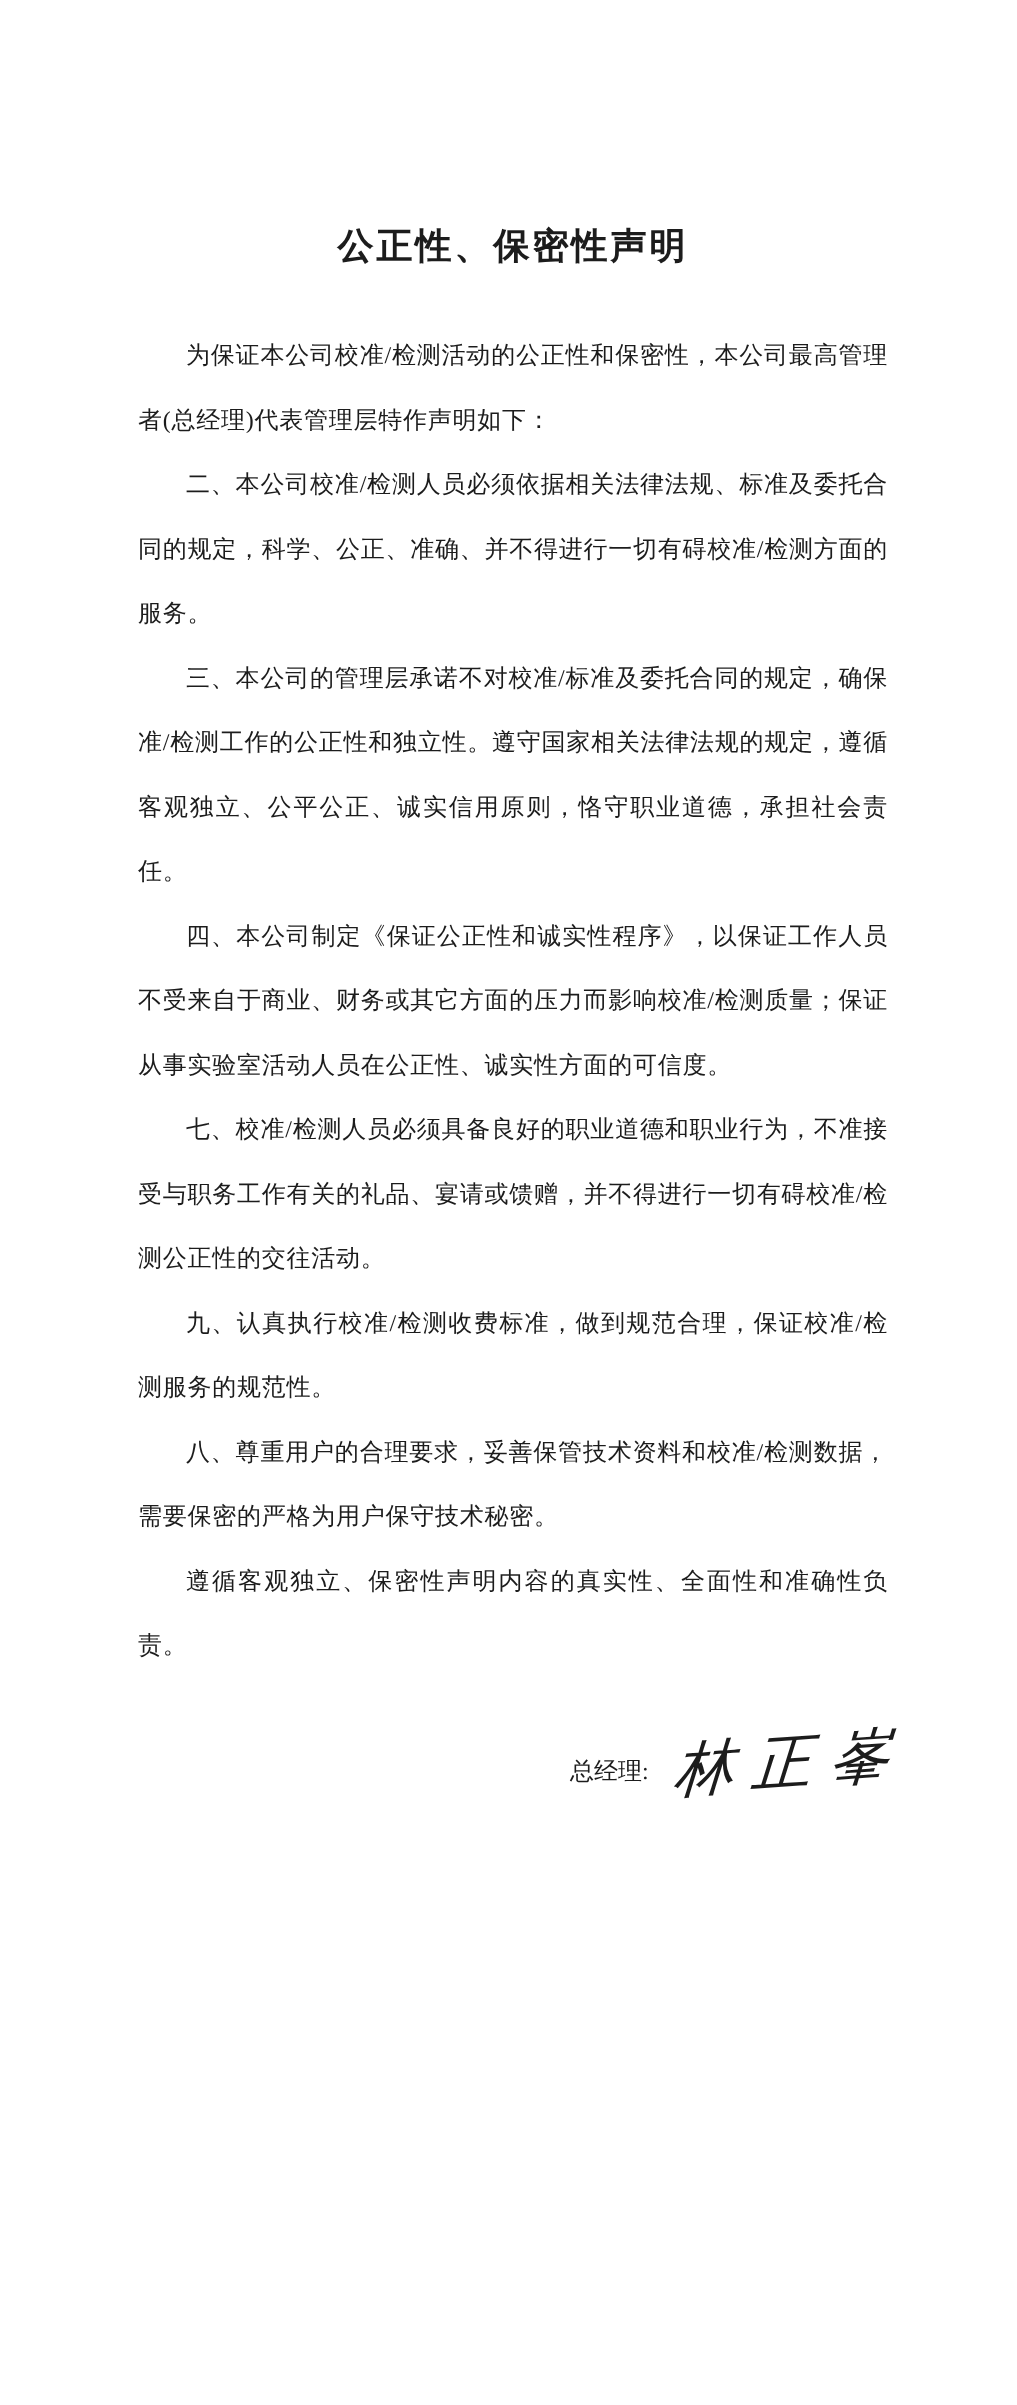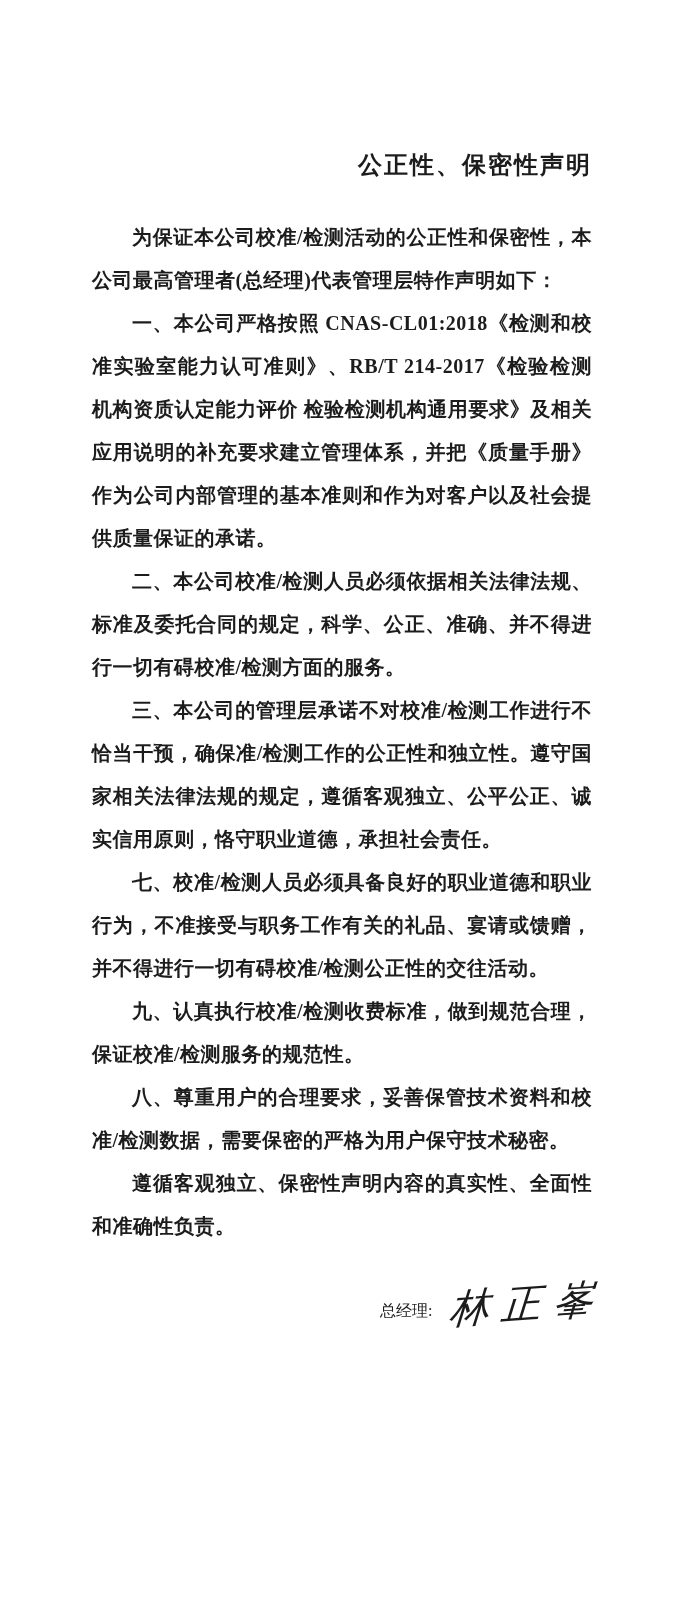--- a/index.html
+++ b/index.html
@@ -17,33 +17,32 @@
   .page {
     box-sizing: border-box;
     width: 678px;
     height: 1603px;
     padding: 148px 86px 0 92px;
     background: #ffffff;
   }
   .doc-title {
     font-size: 24px;
     font-weight: 600;
-    text-align: right;
+    text-align: center;
     letter-spacing: 2px;
     margin: 0 0 34px 0;
     line-height: 34px;
   }
   .para {
     margin: 0;
-    font-size: 20px;
+    font-size: 16px;
     line-height: 43px;
     text-indent: 2em;
     text-align: justify;
     letter-spacing: 0.5px;
-    font-weight: bold;
   }
   .sig-block {
     margin-top: 16px;
     margin-left: 288px;
     font-size: 16px;
   }
   .sig-row {
     display: flex;
     align-items: flex-end;
     height: 60px;
@@ -67,23 +66,23 @@
   }
 </style>
 </head>
 <body>
 
 <div class="page">
 
   <h1 class="doc-title">公正性、保密性声明</h1>
 
   <p class="para">为保证本公司校准/检测活动的公正性和保密性，本公司最高管理者(总经理)代表管理层特作声明如下：</p>
-  <p class="para">一、本公司严格按照 CNAS-CL01:2018《检测和校准实验室能力认可准则》、RB/T 214-2017《检验检测机构资质认定能力评价 检验检测机构通用要求》及相关应用说明的补充要求建立管理体系，并把《质量手册》作为公司内部管理的基本准则和作为对客户以及社会提供质量保证的承诺。</p>
   <p class="para">二、本公司校准/检测人员必须依据相关法律法规、标准及委托合同的规定，科学、公正、准确、并不得进行一切有碍校准/检测方面的服务。</p>
-  <p class="para">三、本公司的管理层承诺不对校准/检测工作进行不恰当干预，确保准/检测工作的公正性和独立性。遵守国家相关法律法规的规定，遵循客观独立、公平公正、诚实信用原则，恪守职业道德，承担社会责任。</p>
+  <p class="para">三、本公司的管理层承诺不对校准/标准及委托合同的规定，确保准/检测工作的公正性和独立性。遵守国家相关法律法规的规定，遵循客观独立、公平公正、诚实信用原则，恪守职业道德，承担社会责任。</p>
+  <p class="para">四、本公司制定《保证公正性和诚实性程序》，以保证工作人员不受来自于商业、财务或其它方面的压力而影响校准/检测质量；保证从事实验室活动人员在公正性、诚实性方面的可信度。</p>
   <p class="para">七、校准/检测人员必须具备良好的职业道德和职业行为，不准接受与职务工作有关的礼品、宴请或馈赠，并不得进行一切有碍校准/检测公正性的交往活动。</p>
   <p class="para">九、认真执行校准/检测收费标准，做到规范合理，保证校准/检测服务的规范性。</p>
   <p class="para">八、尊重用户的合理要求，妥善保管技术资料和校准/检测数据，需要保密的严格为用户保守技术秘密。</p>
   <p class="para">遵循客观独立、保密性声明内容的真实性、全面性和准确性负责。</p>
 
   <div class="sig-block">
     <div class="sig-row">
       <span class="sig-label">总经理:</span>
       <span class="sig-name">林正峯</span>
     </div>

